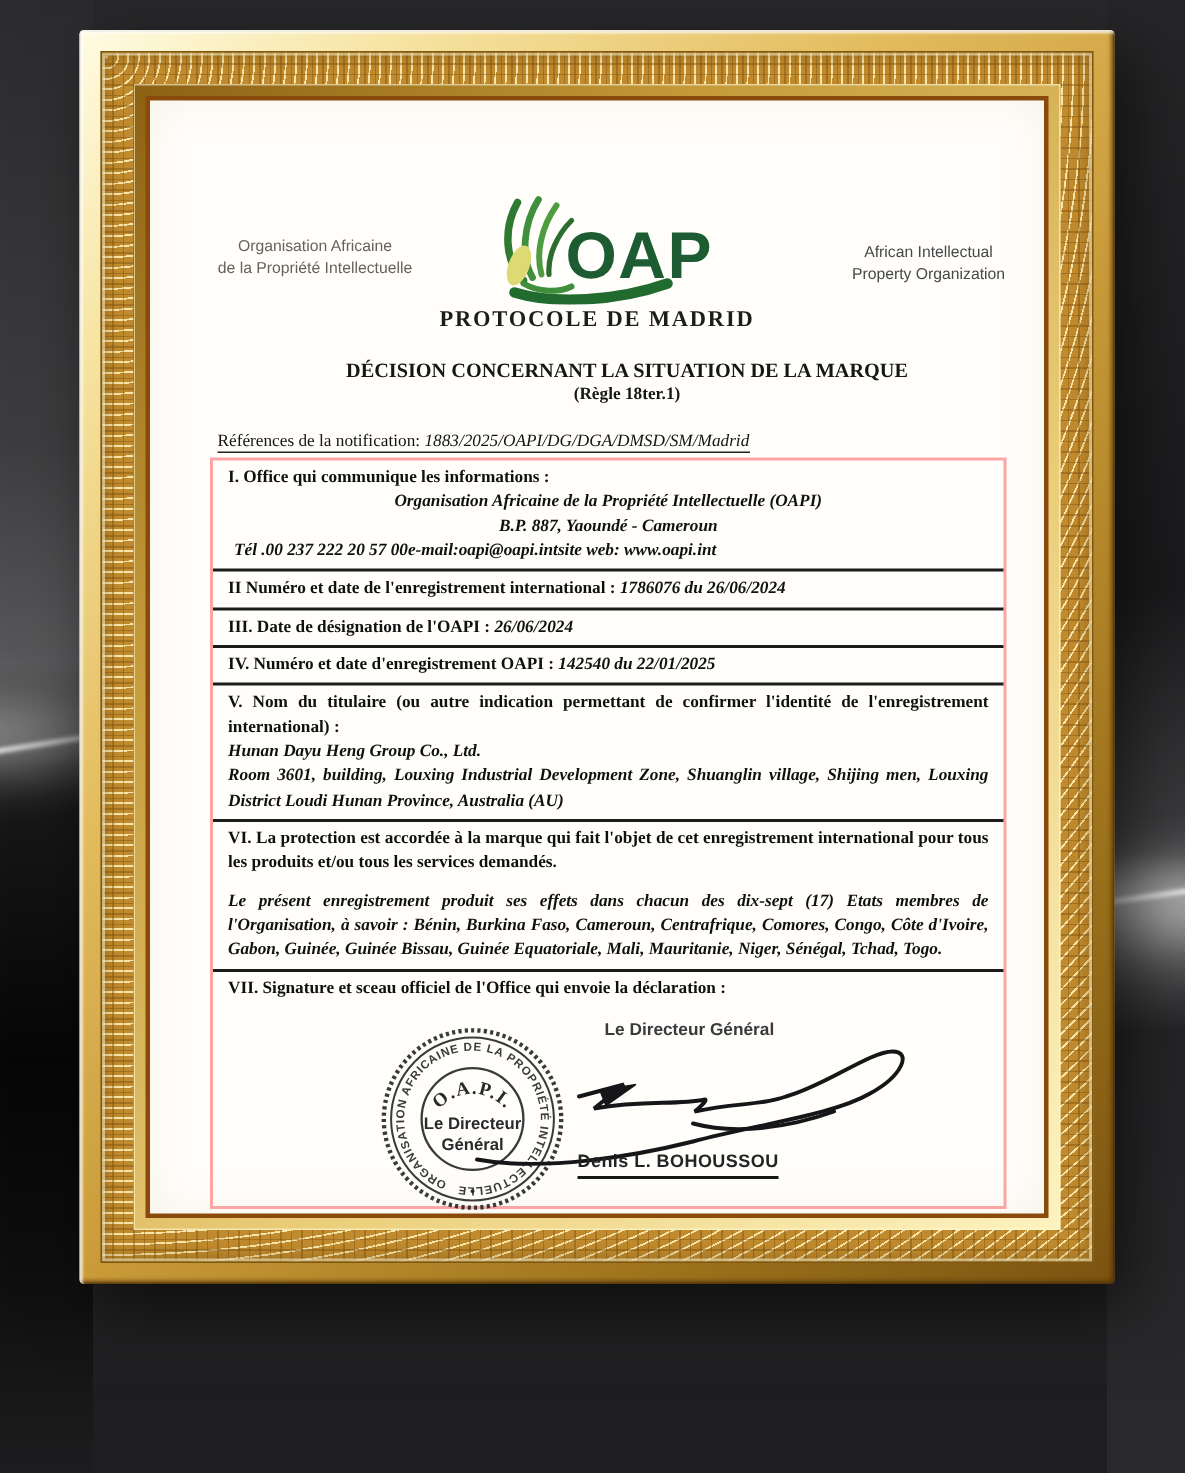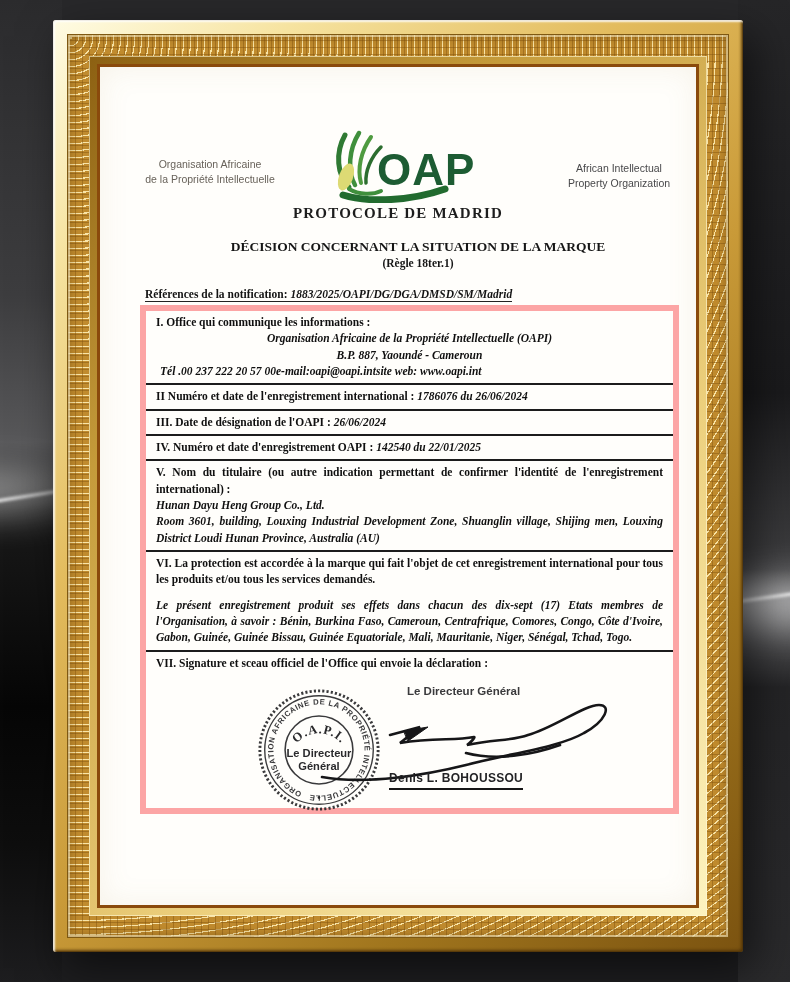--- a/index.html
+++ b/index.html
@@ -20,21 +20,21 @@
     background:radial-gradient(ellipse at left center,rgba(255,255,255,0.55),rgba(255,255,255,0) 70%);}
   .glow-right{right:-20px;top:560px;width:130px;height:85px;
     background:radial-gradient(ellipse at right center,rgba(255,255,255,0.55),rgba(255,255,255,0) 70%);}
   .streak{position:absolute;height:3px;filter:blur(1.4px);pointer-events:none;}
   .streak-left{left:-6px;top:490px;width:125px;transform:rotate(-9deg);
     background:linear-gradient(90deg,rgba(255,255,255,0.95),rgba(255,255,255,0));}
   .streak-right{right:-6px;top:600px;width:115px;transform:rotate(-8deg);
     background:linear-gradient(270deg,rgba(255,255,255,0.95),rgba(255,255,255,0));}
 
   
-  .frame{position:absolute;left:53px;top:20px;width:690px;height:932px;
+  .frame{position:absolute;left:53px;top:20px;width:690px;height:836px;
     box-shadow:10px 16px 40px rgba(0,0,0,0.55);}
   .f-outer{position:absolute;inset:0;border-radius:3px;
     background:linear-gradient(135deg,#fffce4 0%,#f6e3a0 15%,#e3bc5e 35%,#c99a38 55%,#a0751d 78%,#7b5310 100%);
     box-shadow:inset 2px 2px 2px rgba(255,255,255,0.85),inset -2px -2px 3px rgba(80,52,8,0.85),inset 0 0 0 1px rgba(60,40,5,0.4);}
   .f-ornate{position:absolute;inset:14px;border:1px solid #7e5812;
     background-color:#c08b2e;
     background-image:
       repeating-linear-gradient(0deg, rgba(128,82,14,0.45) 0 1px, transparent 1px 7px),
       repeating-linear-gradient(90deg, rgba(128,82,14,0.45) 0 1px, transparent 1px 7px),
       repeating-radial-gradient(circle at 3px 3px, rgba(255,238,180,0.9) 0 1.2px, transparent 1.2px 7px);
@@ -50,25 +50,25 @@
   .hdr-left{position:absolute;left:8px;top:90px;width:204px;text-align:center;
     font-family:"Liberation Sans",sans-serif;font-size:10.5px;line-height:1.45;color:#68625a;}
   .hdr-right{position:absolute;right:4px;top:94px;width:146px;text-align:center;
     font-family:"Liberation Sans",sans-serif;font-size:10.5px;line-height:1.45;color:#48484a;}
   .logo-wrap{position:absolute;left:0;right:0;top:58px;text-align:center;}
   .protocole{position:absolute;left:0;right:0;top:138px;text-align:center;
     font-size:15px;font-weight:bold;letter-spacing:1.2px;color:#1d1d1d;}
   .title{position:absolute;left:0;right:0;top:171px;text-align:center;
     font-size:13.5px;font-weight:bold;line-height:1.32;color:#161616;margin-left:40px;}
   .title .rule{font-size:11.5px;}
-  .refline{position:absolute;left:45px;top:221px;font-size:11.5px;font-weight:bold;color:#141414;}
+  .refline{position:absolute;left:45px;top:221px;font-size:11.5px;font-weight:normal;color:#141414;}
   .refline .val{font-style:italic;}
   .refline u{text-decoration:none;border-bottom:1px solid #222;padding-bottom:1px;}
 
-  .mainbox{position:absolute;left:40px;top:238px;width:527px;border:6px solid #fca5a5;}
+  .mainbox{position:absolute;left:40px;top:238px;width:527px;border:2px solid #fca5a5;}
   .sec{border-top:2px solid #1c1c1c;padding:3px 10px 4px;font-size:11.5px;line-height:1.42;font-weight:bold;color:#101010;}
   .sec:first-child{border-top:none;}
   .ital{font-style:italic;}
   .ctr{text-align:center;}
   .contact-row{display:flex;justify-content:flex-start;padding:0 4px;font-style:italic;}
   .just{text-align:justify;}
   .gap{height:9px;}
 
   .sig-area{position:relative;height:133px;overflow:visible;}
   .stamp{position:absolute;left:100px;top:16px;width:126px;height:126px;z-index:2;}

